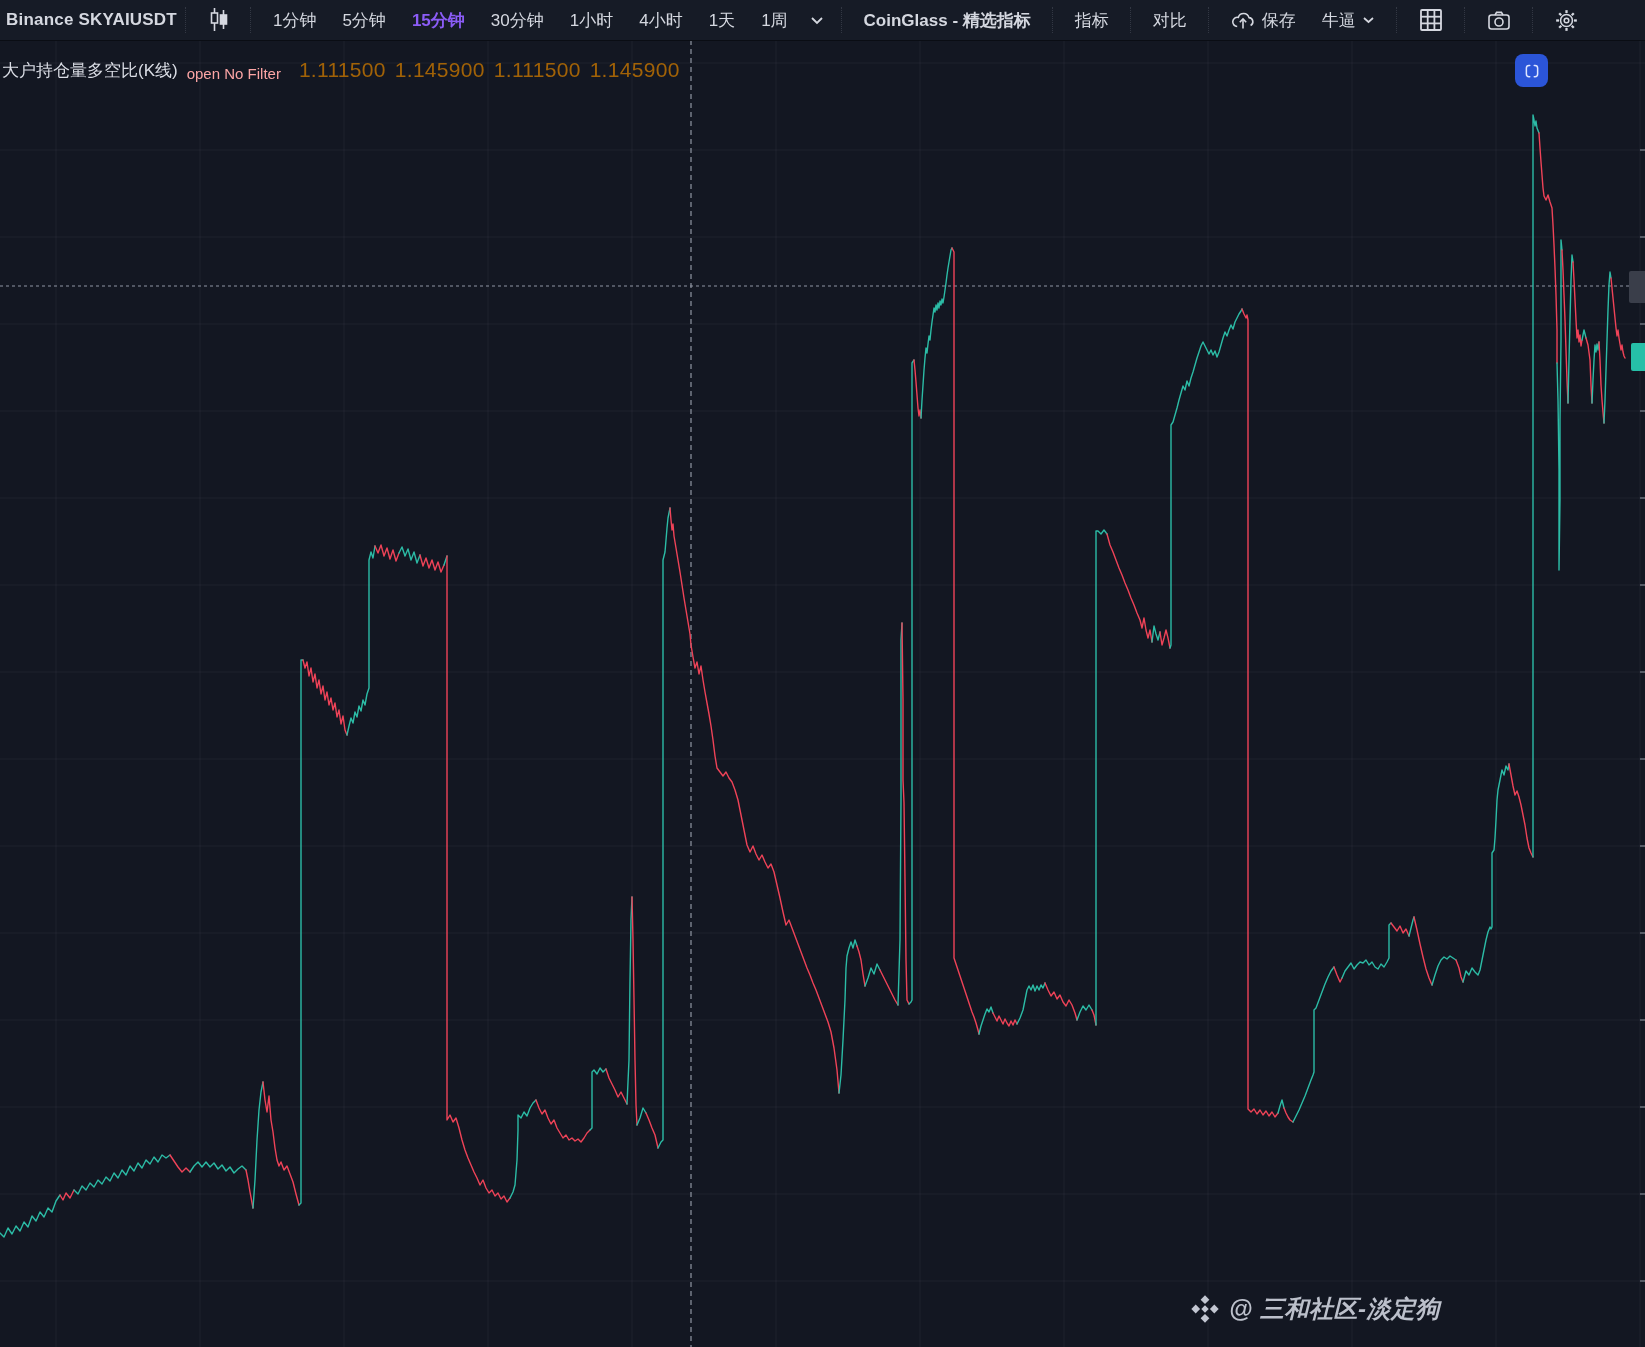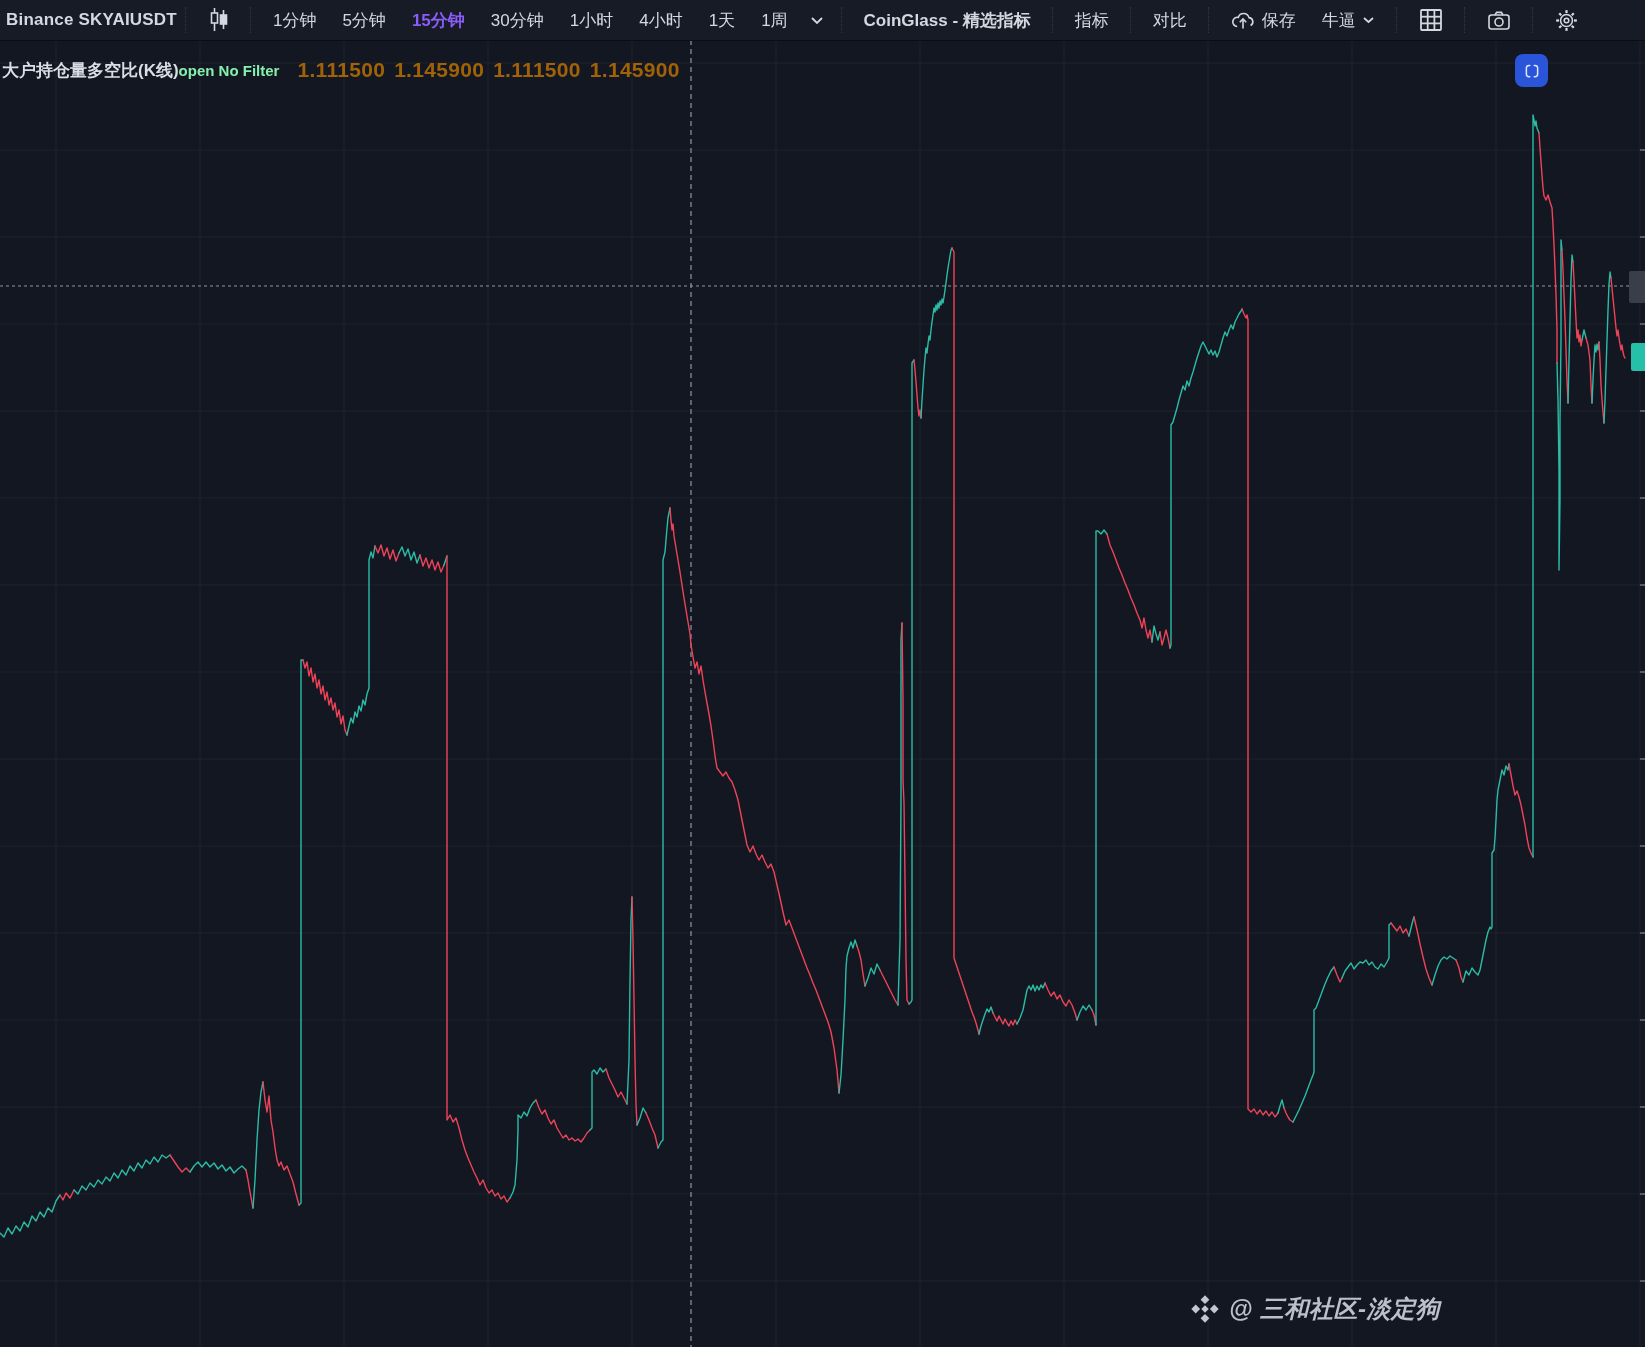--- a/index.html
+++ b/index.html
@@ -13,23 +13,23 @@
   .tb-sym{font-weight:700;margin-left:6px;letter-spacing:.2px;}
   .tb-div{width:1px;height:26px;border-left:1px dotted #323743;margin:0 8px;flex:0 0 auto;}
   .tb-btn{padding:0 13px;height:40px;display:flex;align-items:center;cursor:pointer;color:#d5d8e0;}
   .tb-active{color:#8b5cf6;font-weight:700;}
   .tb-bold{font-weight:700;}
   .icon-svg{display:block;}
   .chev{margin-left:6px;display:flex;align-items:center;}
   .gap-s{padding:0 9px;}
 
   
-  #legend{position:absolute;left:2px;top:58px;display:flex;align-items:center;z-index:20;
-    font-size:17px;color:#dadde5;font-weight:bold;}
-  #legend .sub{font-size:15px;color:#86efac;}
+  #legend{position:absolute;left:2px;top:58px;display:flex;align-items:flex-end;z-index:20;
+    font-size:17px;color:#dadde5;}
+  #legend .sub{margin-left:9px;font-size:15px;color:#fca5a5;}
   #legend .vals{margin-left:18px;font-size:21px;color:#a16207;letter-spacing:.3px;}
   #legend .vals span{margin-right:9px;}
 
   
   #snapBtn{position:absolute;left:1515px;top:54px;width:33px;height:33px;border-radius:8px;
     background:#2b55d8;display:flex;align-items:center;justify-content:center;z-index:25;cursor:pointer;}
 
   
   #watermark{position:absolute;right:8px;top:1293px;display:flex;align-items:center;z-index:15;
     color:#bcc0cb;font-size:24px;font-weight:700;letter-spacing:.5px;font-style:italic;}

